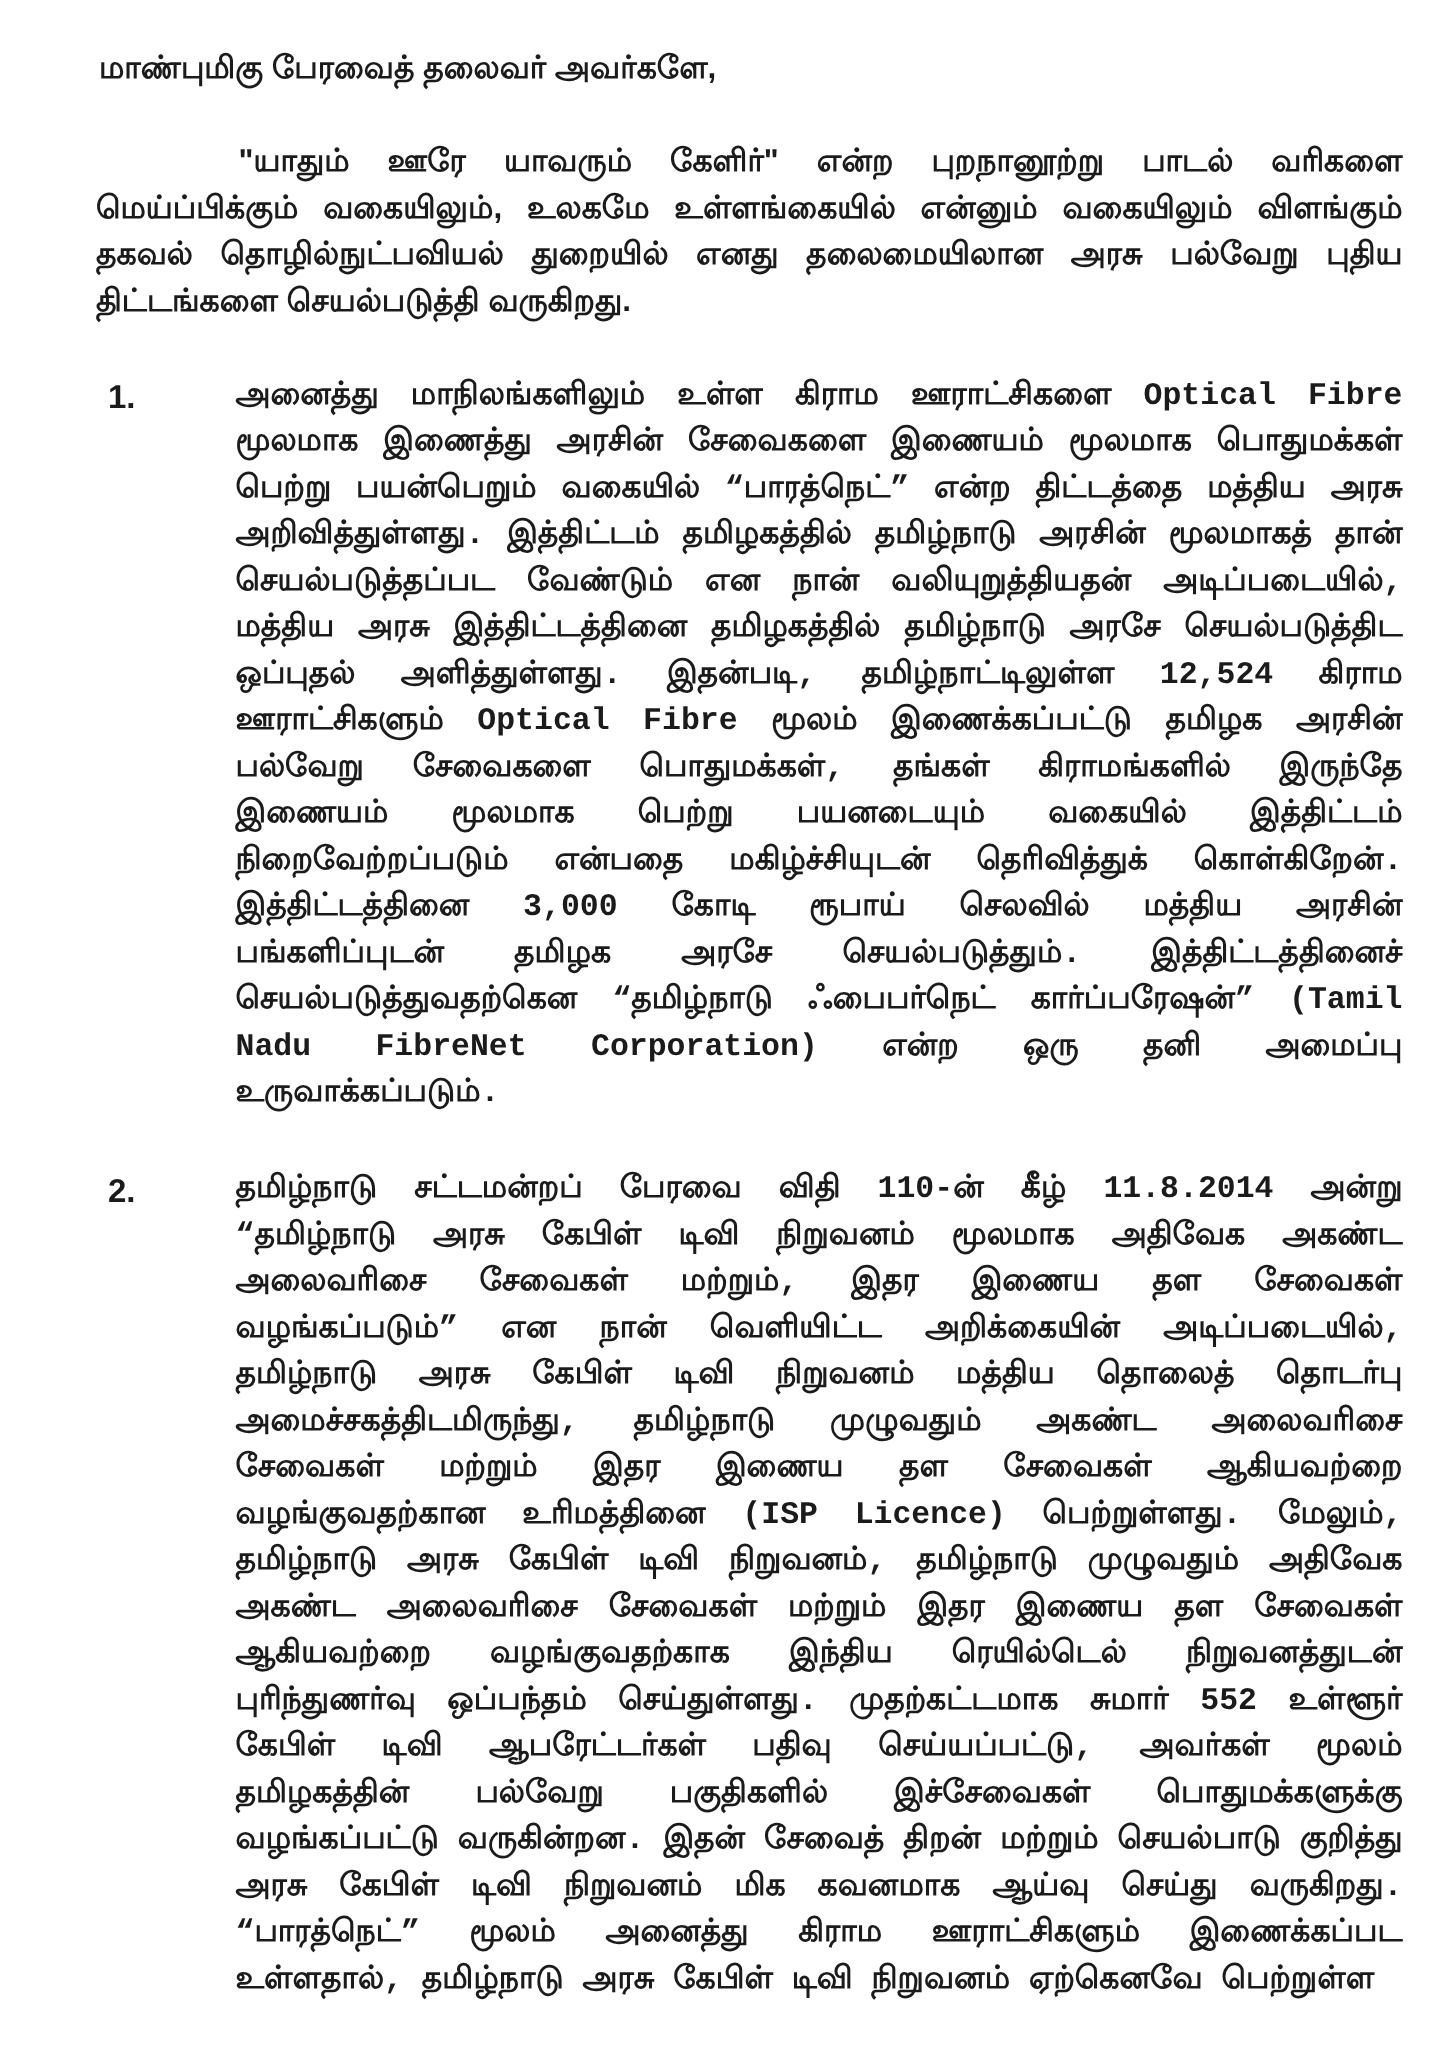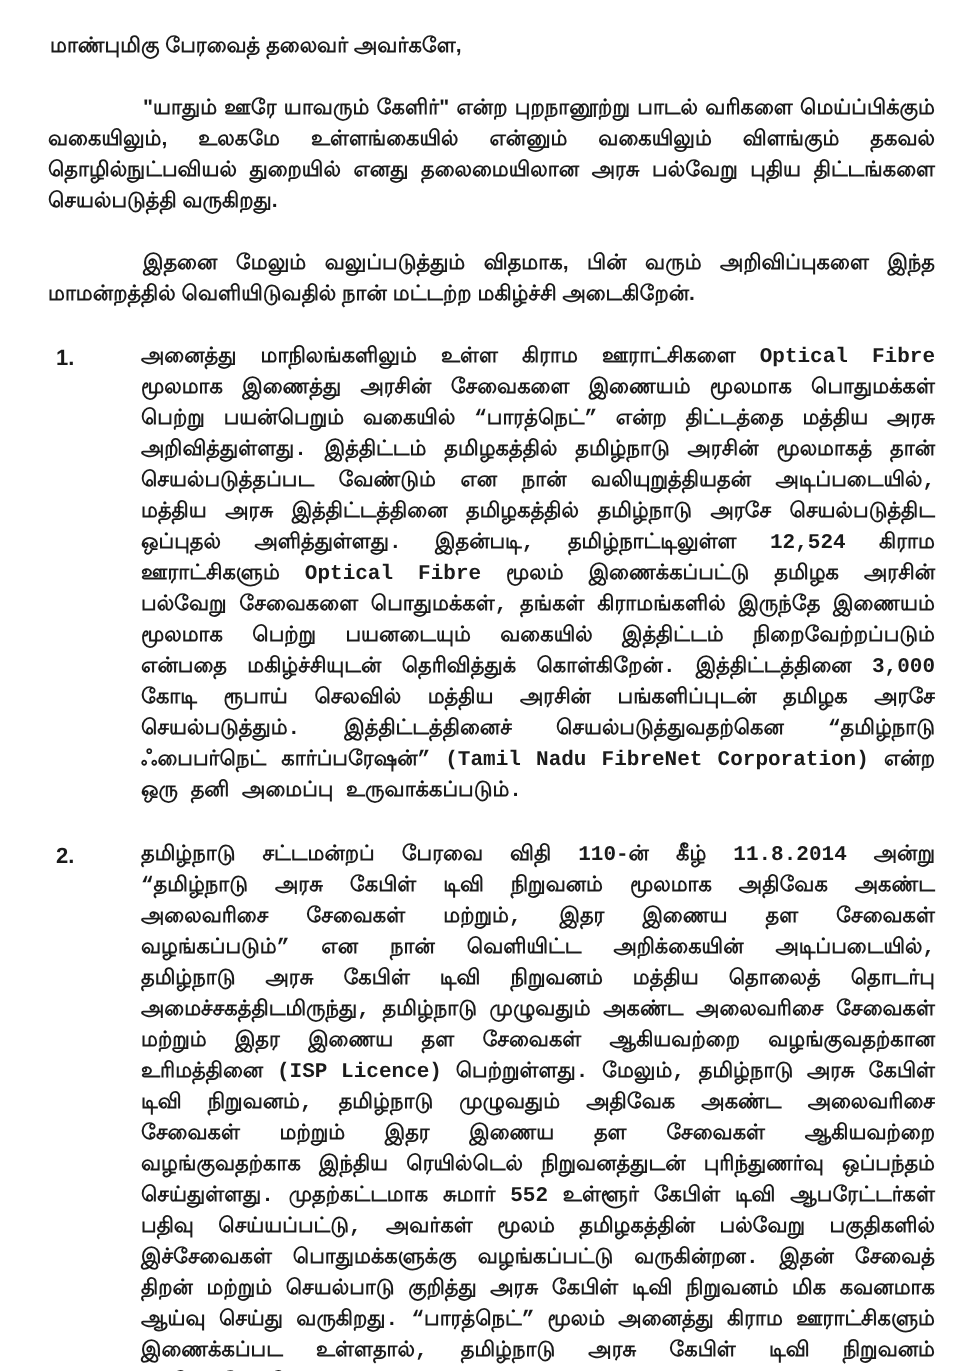--- a/index.html
+++ b/index.html
@@ -10,21 +10,21 @@
   }
 
   .page {
     position: relative;
     width: 968px;
     height: 1371px;
     box-sizing: border-box;
     background: #ffffff;
     color: #1b1b1b;
     overflow: hidden;
-    padding: 22px 33px 0 48px;
+    padding: 22px 33px 0 64px;
     font-family: "Liberation Sans", "DejaVu Sans", sans-serif;
     font-weight: bold;
     font-size: 21px;
     line-height: 31px;
     
     text-rendering: geometricPrecision;
   }
 
   .salutation {
     margin: 8px 0 0 2px;
@@ -63,21 +63,20 @@
 </style>
 </head>
 <body>
 
 <div class="page" style="background: rgb(255, 255, 255); color: rgb(27, 27, 27);">
 
   <p class="salutation">மாண்புமிகு பேரவைத் தலைவர் அவர்களே,</p>
 
   <p class="para">"யாதும் ஊரே யாவரும் கேளிர்" என்ற புறநானூற்று பாடல் வரிகளை மெய்ப்பிக்கும் வகையிலும், உலகமே உள்ளங்கையில் என்னும் வகையிலும் விளங்கும் தகவல் தொழில்நுட்பவியல் துறையில் எனது தலைமையிலான அரசு பல்வேறு புதிய திட்டங்களை செயல்படுத்தி வருகிறது.</p>
 
-  <p class="para">இதனை மேலும் வலுப்படுத்தும் விதமாக,  பின் வரும் அறிவிப்புகளை இந்த மாமன்றத்தில் வெளியிடுவதில் நான் மட்டற்ற மகிழ்ச்சி அடைகிறேன்.</p>
 
   <div class="item">
     <div class="item-number">1.</div>
     <div class="item-text">அனைத்து மாநிலங்களிலும் உள்ள கிராம ஊராட்சிகளை Optical Fibre மூலமாக இணைத்து அரசின் சேவைகளை இணையம் மூலமாக பொதுமக்கள் பெற்று பயன்பெறும் வகையில் “பாரத்நெட்” என்ற திட்டத்தை மத்திய அரசு அறிவித்துள்ளது. இத்திட்டம் தமிழகத்தில் தமிழ்நாடு அரசின் மூலமாகத் தான் செயல்படுத்தப்பட வேண்டும் என நான் வலியுறுத்தியதன் அடிப்படையில், மத்திய அரசு இத்திட்டத்தினை தமிழகத்தில் தமிழ்நாடு அரசே செயல்படுத்திட ஒப்புதல் அளித்துள்ளது. இதன்படி, தமிழ்நாட்டிலுள்ள 12,524 கிராம ஊராட்சிகளும் Optical Fibre மூலம் இணைக்கப்பட்டு தமிழக அரசின் பல்வேறு சேவைகளை பொதுமக்கள், தங்கள் கிராமங்களில் இருந்தே இணையம் மூலமாக பெற்று பயனடையும் வகையில் இத்திட்டம் நிறைவேற்றப்படும் என்பதை மகிழ்ச்சியுடன் தெரிவித்துக் கொள்கிறேன். இத்திட்டத்தினை 3,000 கோடி ரூபாய் செலவில் மத்திய அரசின் பங்களிப்புடன் தமிழக அரசே செயல்படுத்தும். இத்திட்டத்தினைச் செயல்படுத்துவதற்கென “தமிழ்நாடு ஃபைபர்நெட் கார்ப்பரேஷன்” (Tamil Nadu FibreNet Corporation) என்ற ஒரு தனி அமைப்பு உருவாக்கப்படும்.</div>
   </div>
 
   <div class="item">
     <div class="item-number">2.</div>
     <div class="item-text">தமிழ்நாடு சட்டமன்றப் பேரவை விதி 110-ன் கீழ் 11.8.2014 அன்று “தமிழ்நாடு அரசு கேபிள் டிவி நிறுவனம் மூலமாக அதிவேக அகண்ட அலைவரிசை சேவைகள் மற்றும், இதர இணைய தள சேவைகள் வழங்கப்படும்” என நான் வெளியிட்ட அறிக்கையின் அடிப்படையில், தமிழ்நாடு அரசு கேபிள் டிவி நிறுவனம் மத்திய தொலைத் தொடர்பு அமைச்சகத்திடமிருந்து, தமிழ்நாடு முழுவதும் அகண்ட அலைவரிசை சேவைகள் மற்றும்  இதர இணைய தள சேவைகள் ஆகியவற்றை வழங்குவதற்கான உரிமத்தினை (ISP Licence) பெற்றுள்ளது.  மேலும், தமிழ்நாடு அரசு கேபிள் டிவி நிறுவனம், தமிழ்நாடு முழுவதும் அதிவேக அகண்ட அலைவரிசை சேவைகள் மற்றும் இதர இணைய தள சேவைகள் ஆகியவற்றை வழங்குவதற்காக இந்திய ரெயில்டெல் நிறுவனத்துடன் புரிந்துணர்வு ஒப்பந்தம் செய்துள்ளது. முதற்கட்டமாக சுமார் 552 உள்ளூர்  கேபிள் டிவி ஆபரேட்டர்கள் பதிவு செய்யப்பட்டு, அவர்கள் மூலம் தமிழகத்தின் பல்வேறு பகுதிகளில் இச்சேவைகள் பொதுமக்களுக்கு வழங்கப்பட்டு வருகின்றன. இதன் சேவைத் திறன் மற்றும் செயல்பாடு குறித்து அரசு கேபிள் டிவி நிறுவனம் மிக கவனமாக ஆய்வு செய்து வருகிறது. “பாரத்நெட்” மூலம் அனைத்து கிராம ஊராட்சிகளும் இணைக்கப்பட உள்ளதால், தமிழ்நாடு அரசு கேபிள் டிவி நிறுவனம் ஏற்கெனவே பெற்றுள்ள</div>
   </div>

